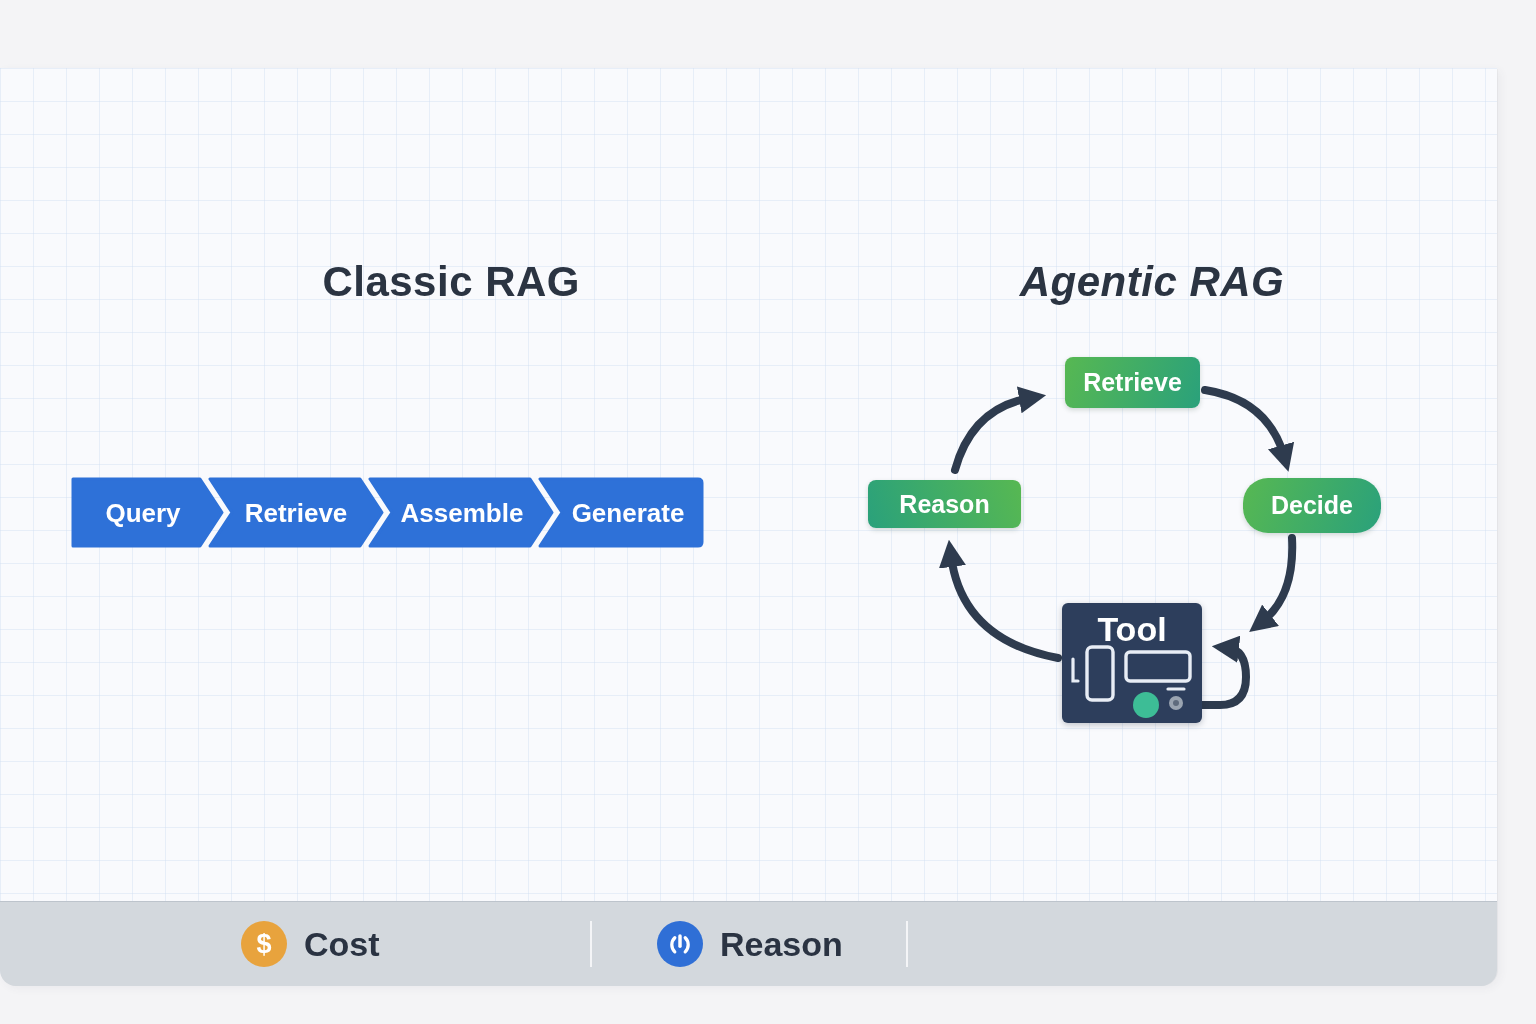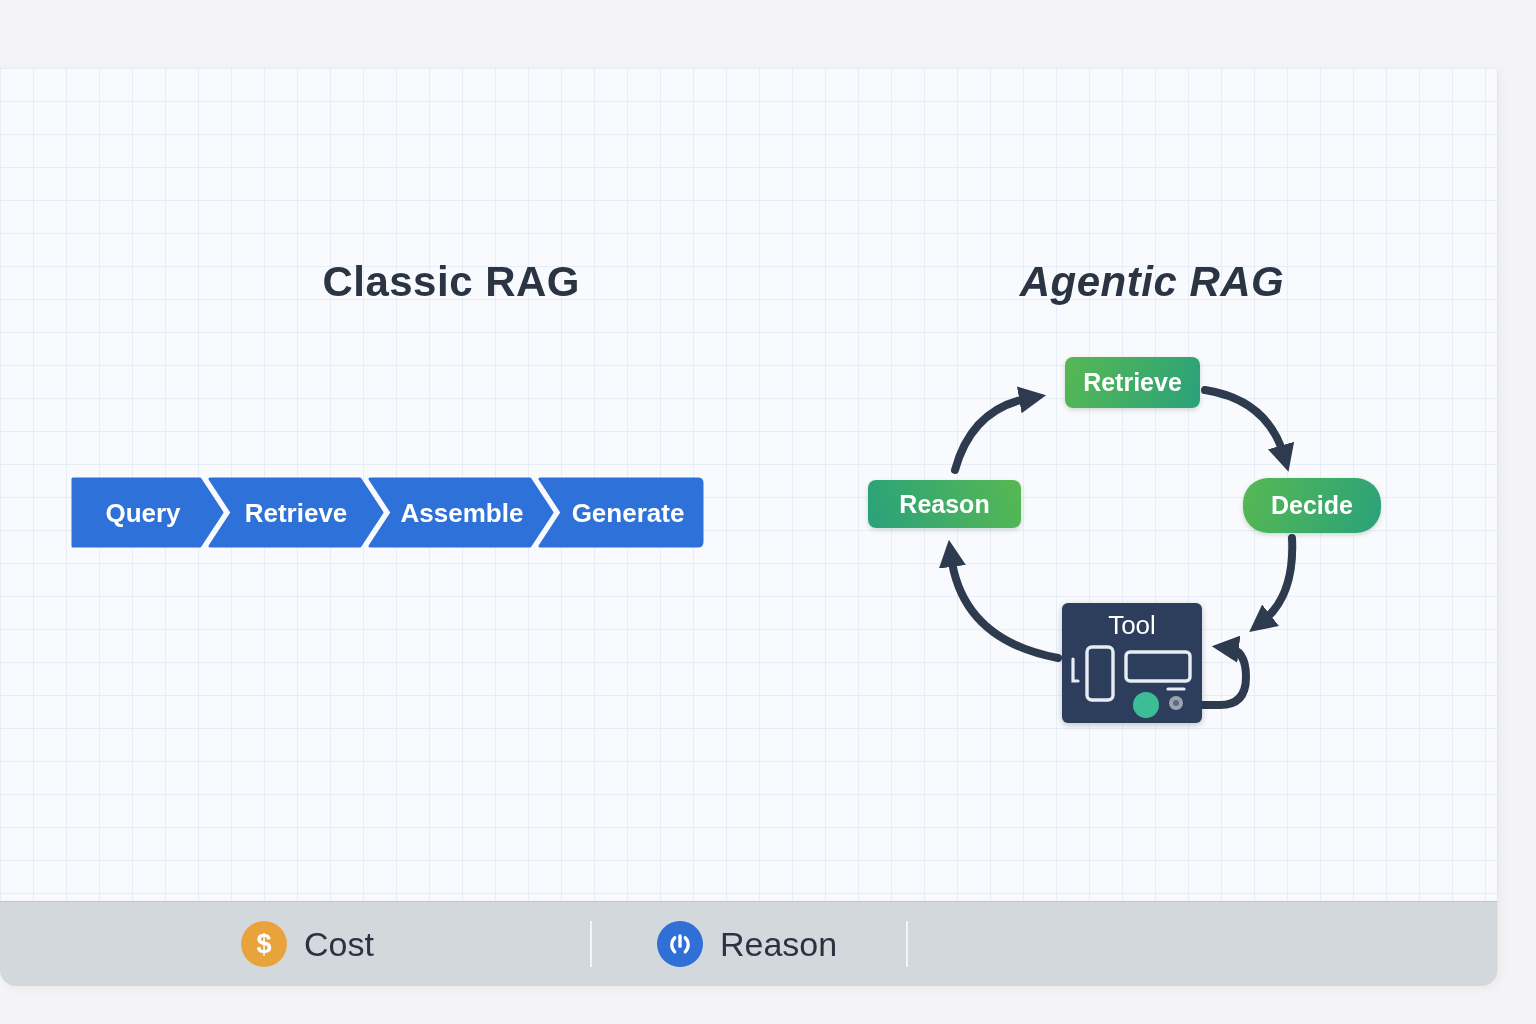--- a/index.html
+++ b/index.html
@@ -39,41 +39,41 @@
   .node-green-rev{background:linear-gradient(250deg,#57b852,#2aa17b);}
   .node-retrieve{left:1065px;top:289px;width:135px;height:51px;}
   .node-decide{left:1243px;top:410px;width:138px;height:55px;border-radius:25px;}
   .node-reason{left:868px;top:412px;width:153px;height:48px;}
   .node-tool{
     position:absolute;left:1062px;top:535px;width:140px;height:120px;
     background:#2d3e5c;border-radius:6px;box-shadow:0 2px 6px rgba(20,30,50,.25);
   }
   .tool-label{
     position:absolute;left:0;top:7px;width:100%;text-align:center;
-    color:#fff;font-size:26px;font-weight:400;
+    color:#fff;font-size:34px;font-weight:700;
   }
   .footer-bar{
     position:absolute;left:0;top:833px;width:1497px;height:84px;
     background:#d3d8dd;border-top:1px solid rgba(150,160,172,.35);
     border-radius:0 0 16px 16px;
   }
   .footer-item{
     position:absolute;top:0;height:84px;display:flex;align-items:center;gap:17px;
   }
   .footer-item-cost{left:241px;}
   .footer-item-latency{left:657px;}
   .footer-item-reliability{left:1059px;}
   .badge{
     width:46px;height:46px;border-radius:50%;flex:0 0 auto;
     display:flex;align-items:center;justify-content:center;
   }
   .badge-cost{background:#e8a33d;color:#fff;font-size:27px;font-weight:700;}
   .badge-latency{background:#2f6fd6;}
   .badge-reliability{background:#43ad4a;}
-  .footer-label{font-size:34px;font-weight:400;color:#2a3342;}
+  .footer-label{font-size:34px;font-weight:700;color:#2a3342;}
   .footer-divider{
     position:absolute;top:19px;width:2px;height:46px;background:rgba(255,255,255,.75);
   }
   .divider-1{left:590px;}
   .divider-2{left:906px;}
 </style>
 </head>
 <body>
 
 <div class="canvas-panel">

